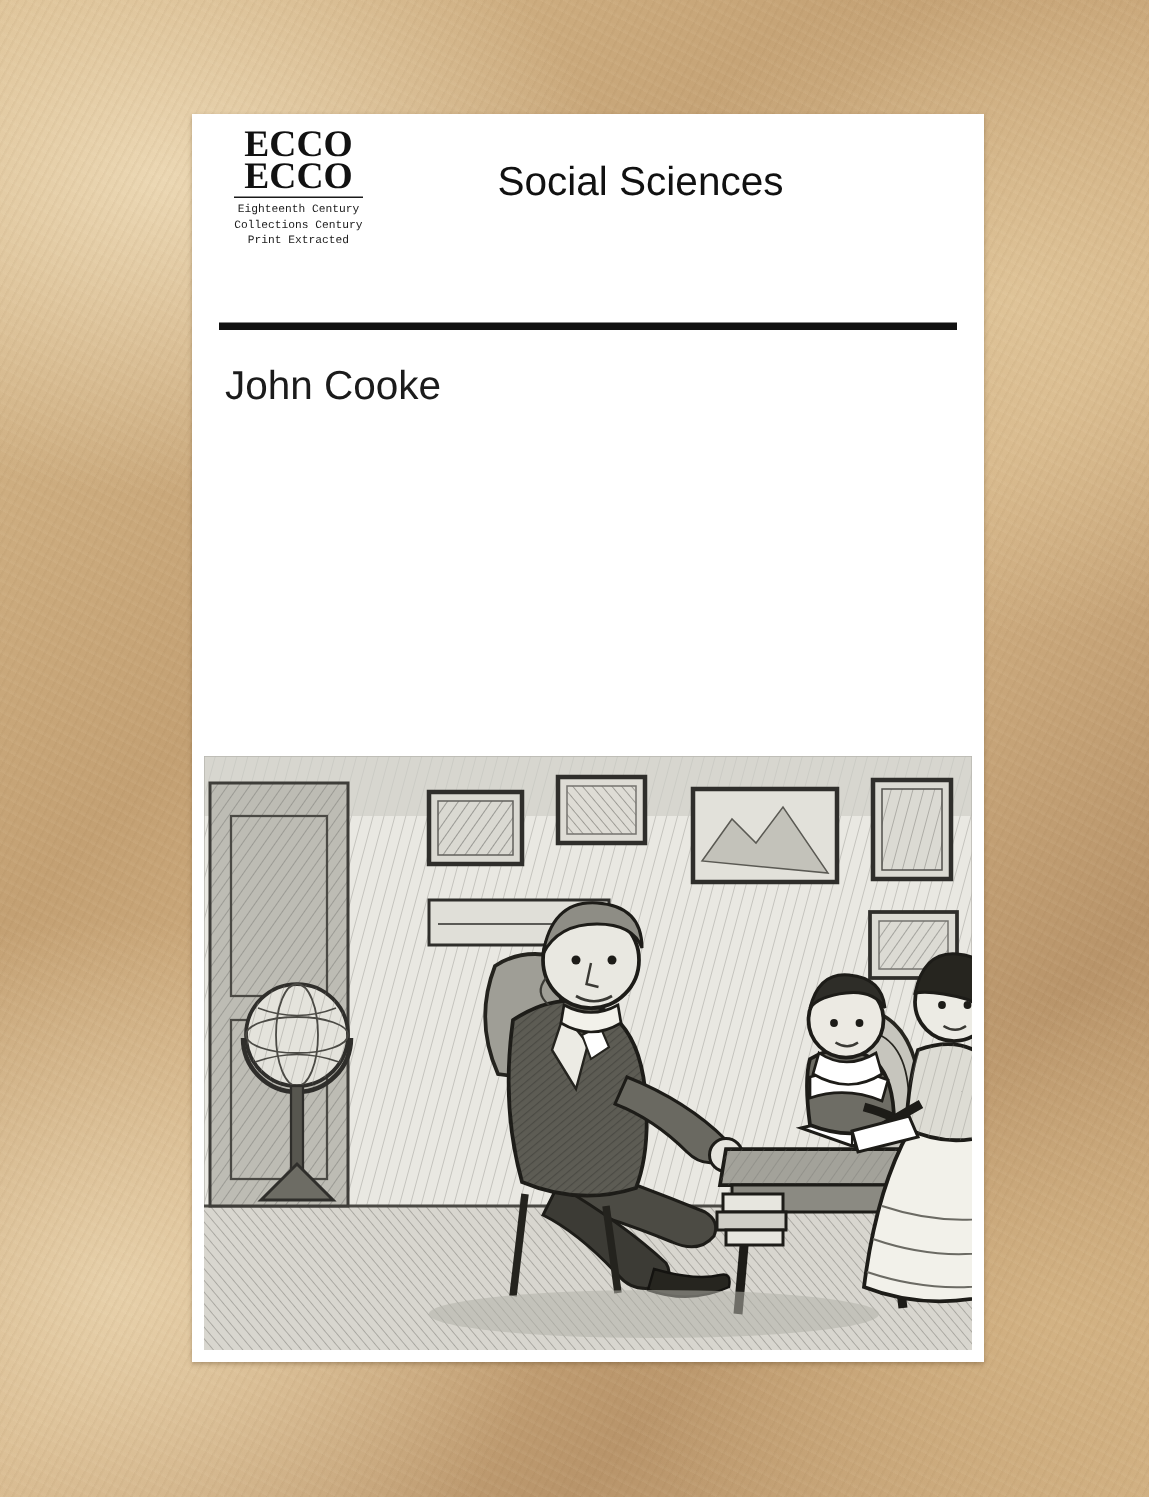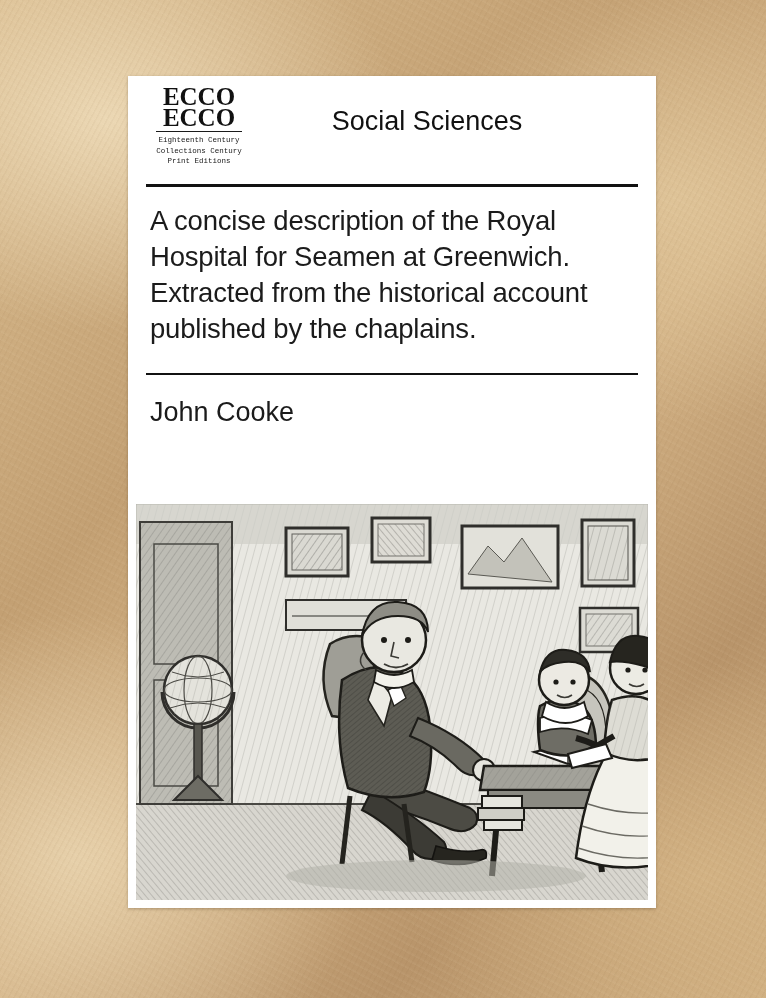--- a/index.html
+++ b/index.html
@@ -45,21 +45,21 @@
     top: 76px;
     width: 528px;
     height: 832px;
     background: #ffffff;
     box-shadow: 0 1px 3px rgba(80,55,25,0.35);
   }
 
   
   .header {
     position: relative;
-    height: 108px;
+    height: 139px;
     padding: 0;
   }
   .ecco-logo {
     position: absolute;
     left: 19px;
     top: 10px;
     width: 104px;
     text-align: center;
     color: #111;
   }
@@ -154,30 +154,27 @@
 
   <div class="cover">
 
     <div class="header">
       <div class="ecco-logo">
         <span class="ecco-wordmark">ECCO</span>
         <span class="ecco-wordmark">ECCO</span>
         <div class="ecco-rule"></div>
         <div class="ecco-sub">Eighteenth Century</div>
         <div class="ecco-sub">Collections Century</div>
-        <div class="ecco-sub">Print Editions</div>
+        <div class="ecco-sub">Print Extracted</div>
       </div>
       <div class="subject">Social Sciences</div>
     </div>
 
     <div class="rule-thick"></div>
 
-    <div class="title-block">
-      <div class="title">A concise description of the Royal Hospital for Seamen at Greenwich. Extracted from the historical account published by the chaplains.</div>
-    </div>
 
     <div class="rule-thin"></div>
 
     <div class="author-block">
       <div class="author">John Cooke</div>
     </div>
 
     <div class="illustration">
       <svg width="512" height="396" viewBox="0 0 512 396" xmlns="http://www.w3.org/2000/svg">
         <defs>

